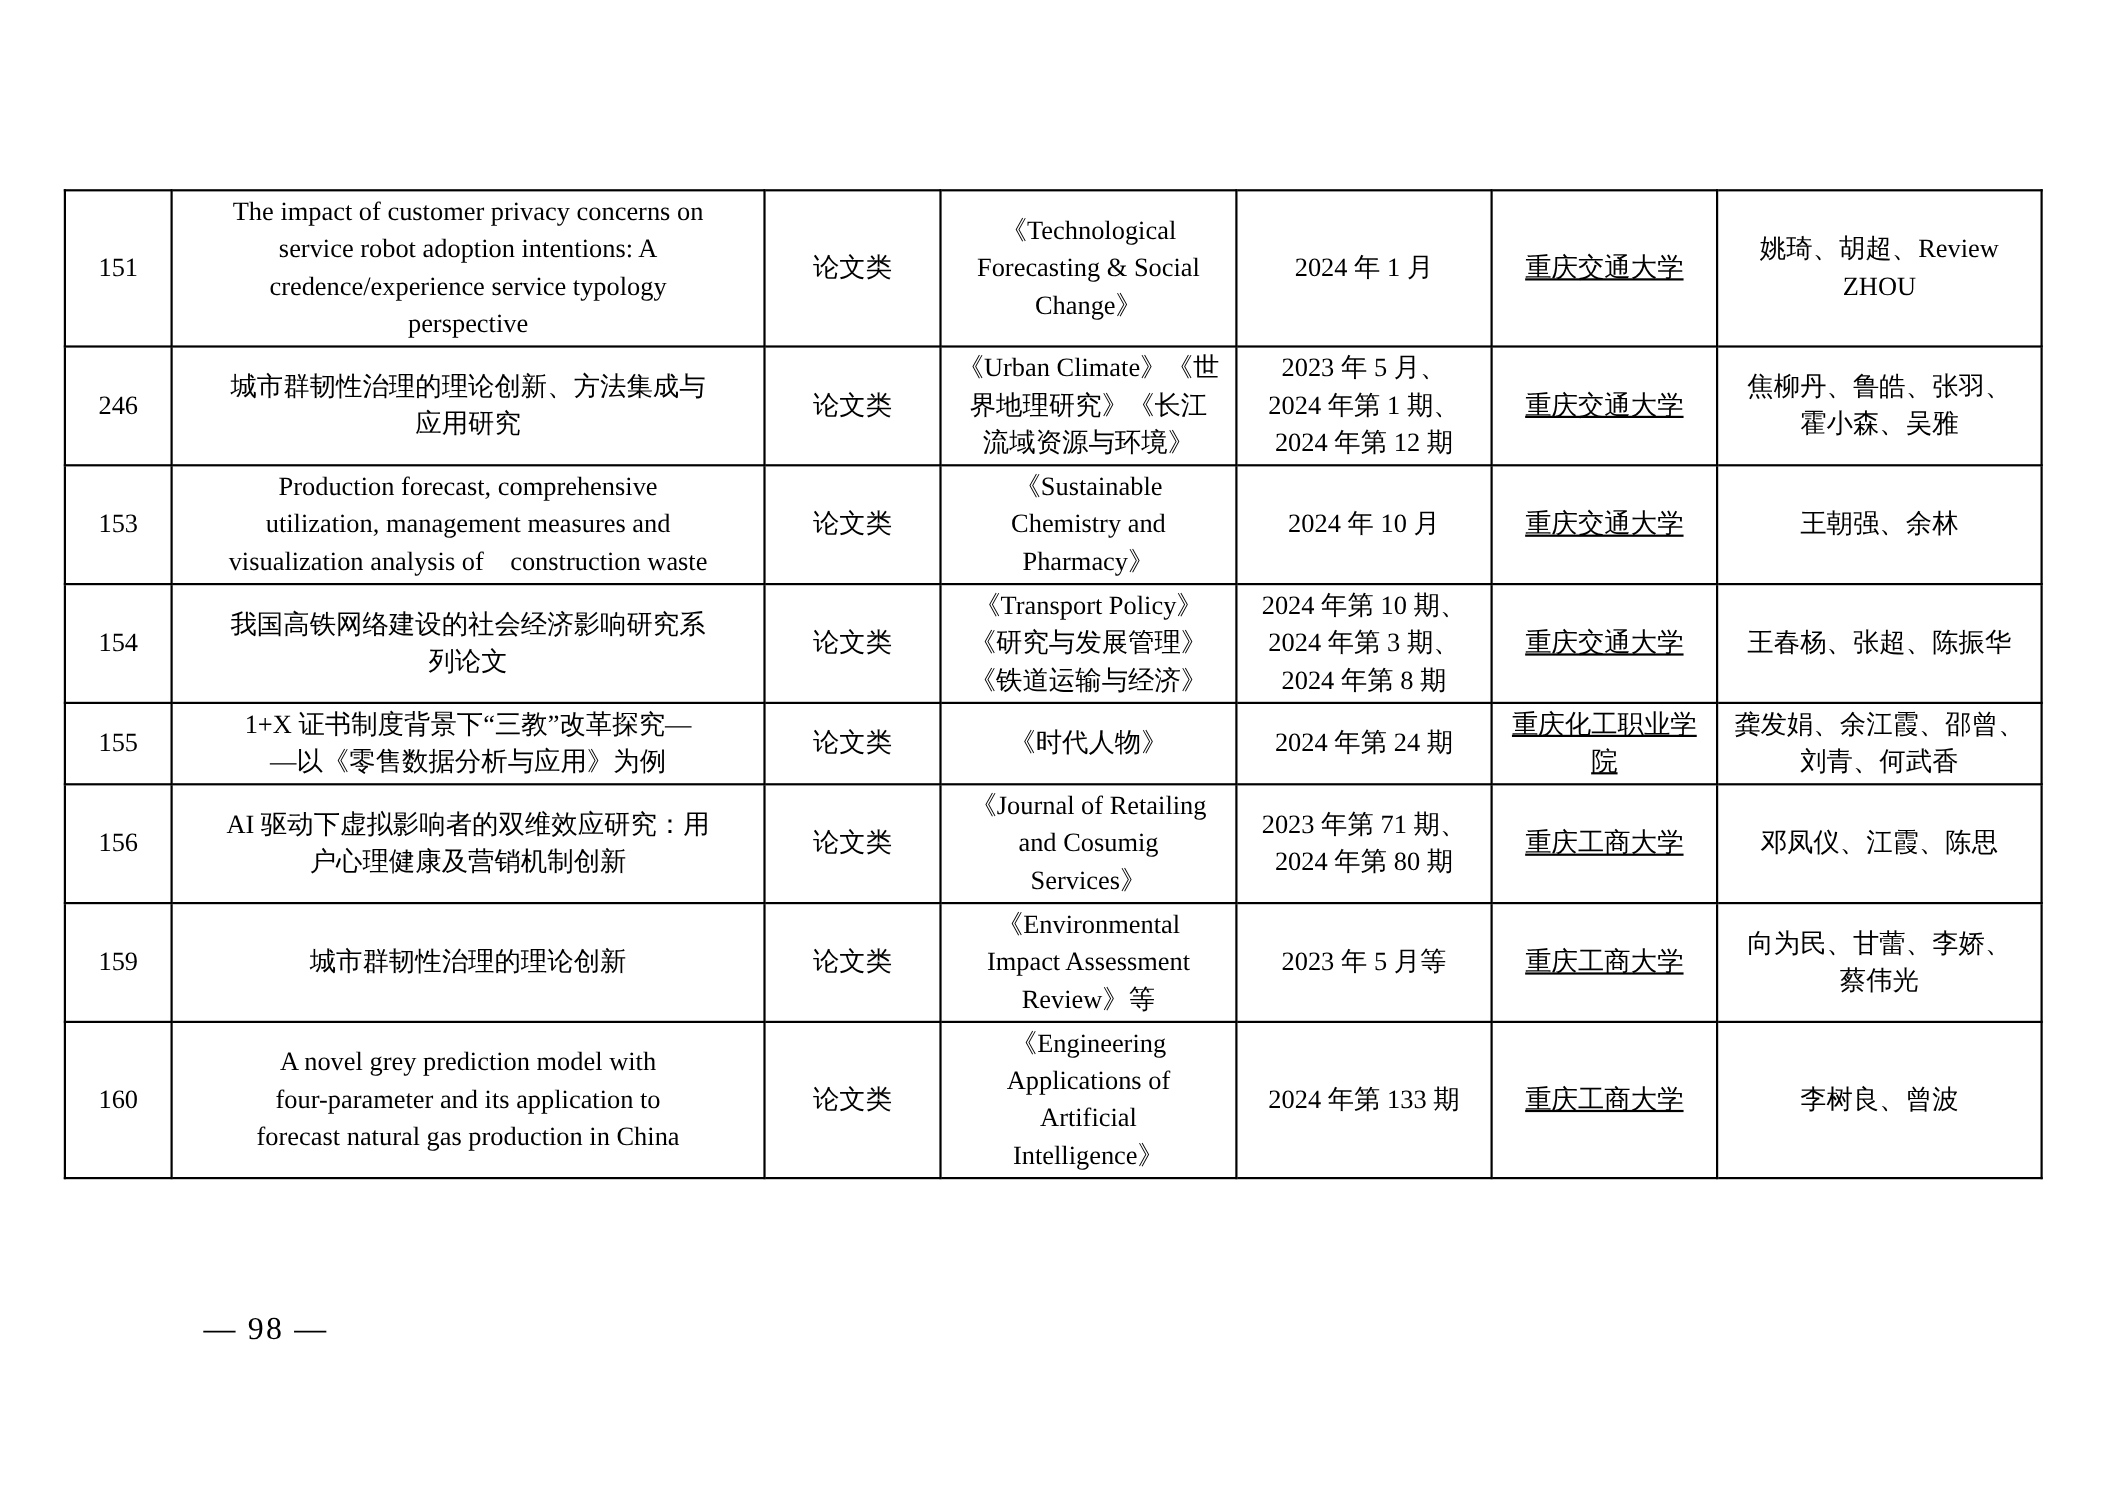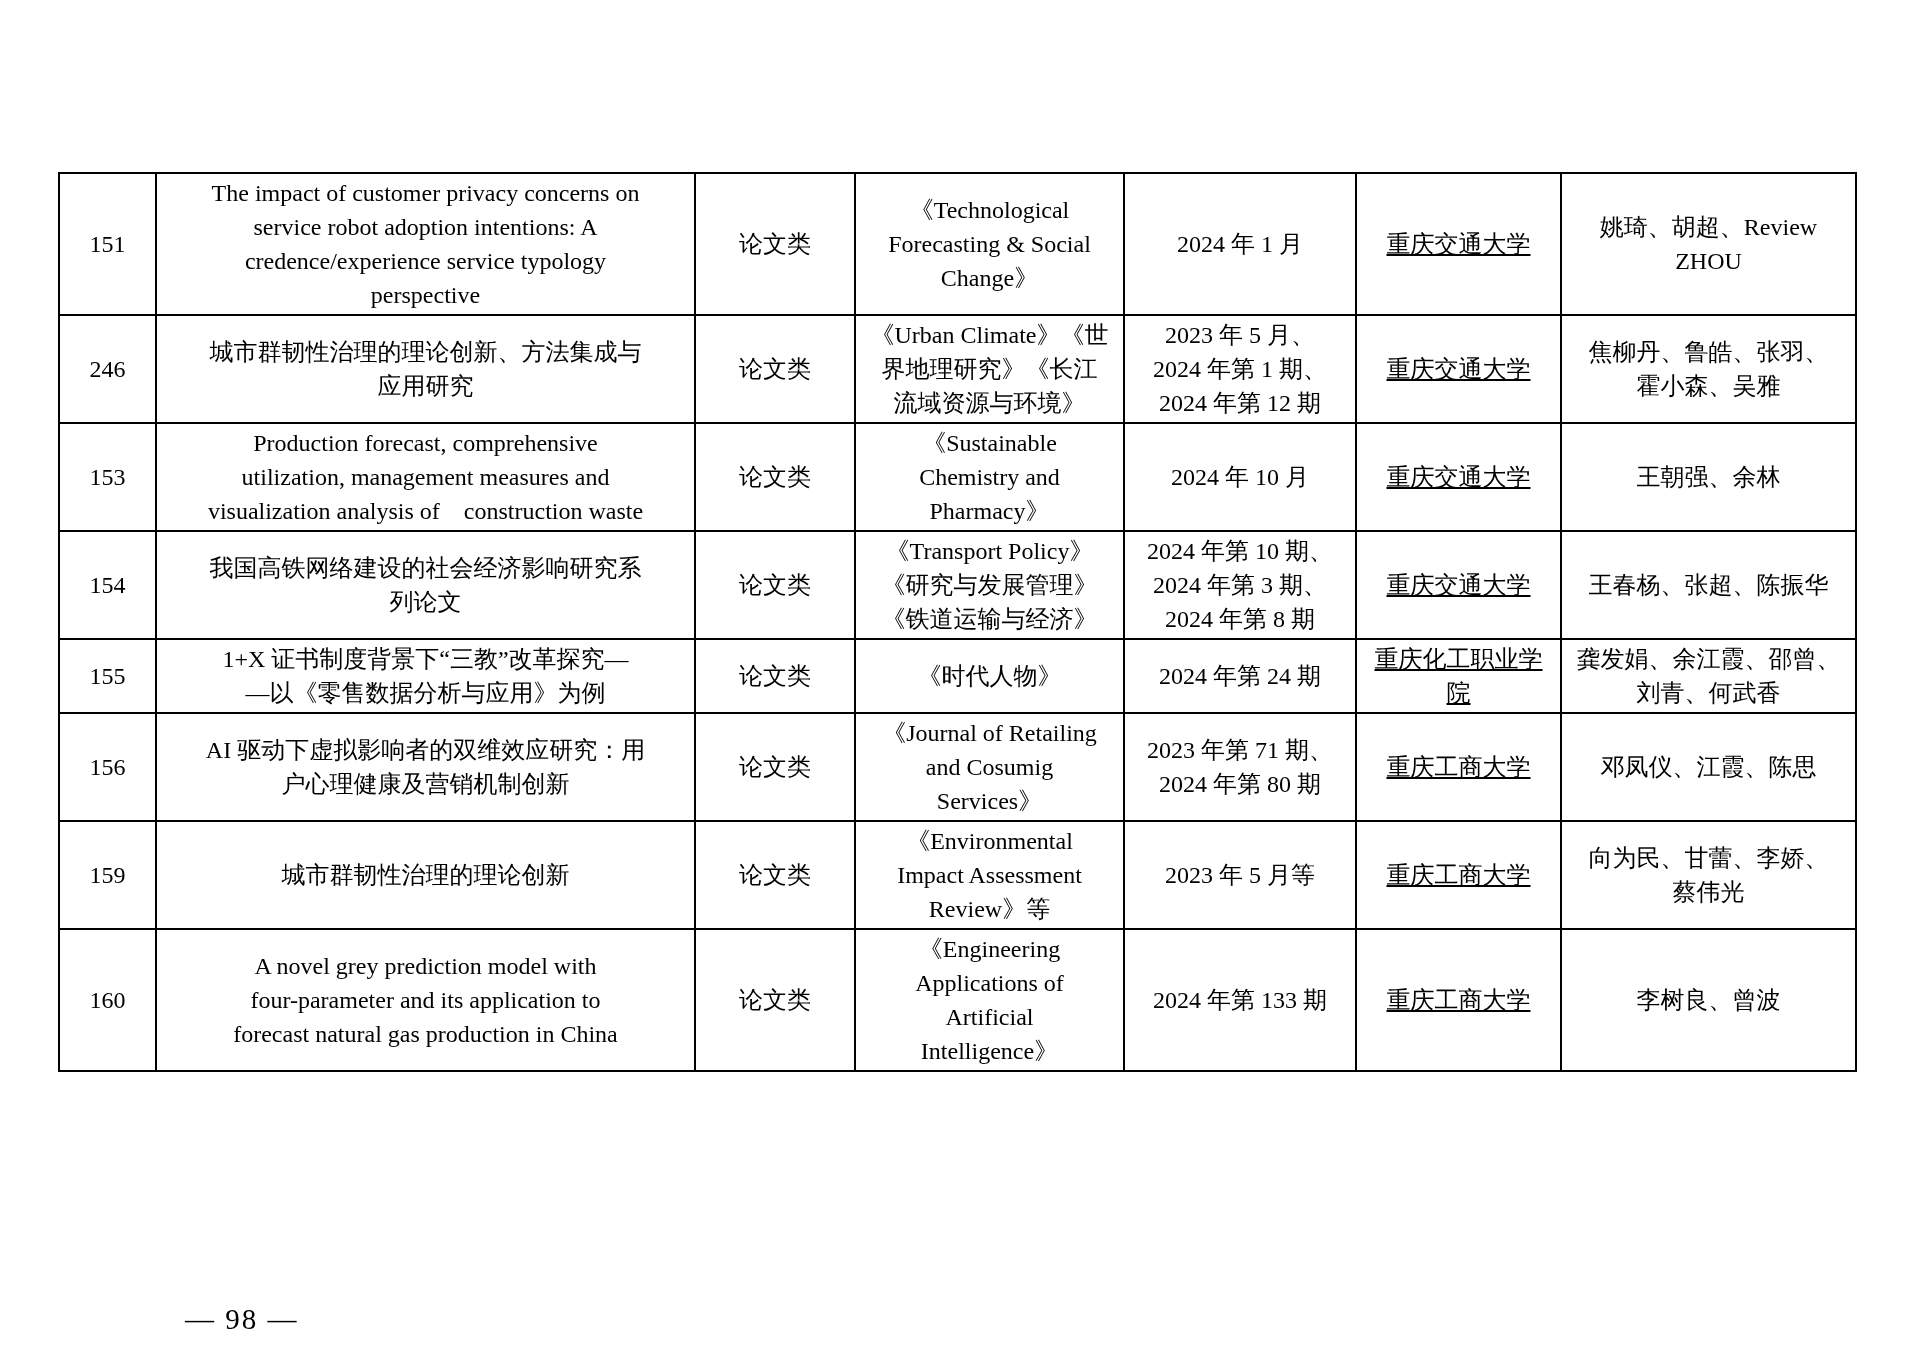--- a/index.html
+++ b/index.html
@@ -34,21 +34,21 @@
     white-space: pre-line;
     word-break: break-word;
   }
   td.c-journal { padding: 2px 5px; }
   td.c-date { padding: 2px 4px; font-family: Liberation Serif, serif; }
   td.c-authors { padding: 2px 5px; }
   td.c-inst { padding: 2px 6px; text-decoration: underline; }
   .footer {
     position: absolute;
     left: 185px;
-    top: 1303px;
+    top: 1192px;
     font-size: 29px;
     letter-spacing: 2px;
     white-space: pre;
   }
 </style>
 </head>
 <body>
 
 <div class="page">
 

